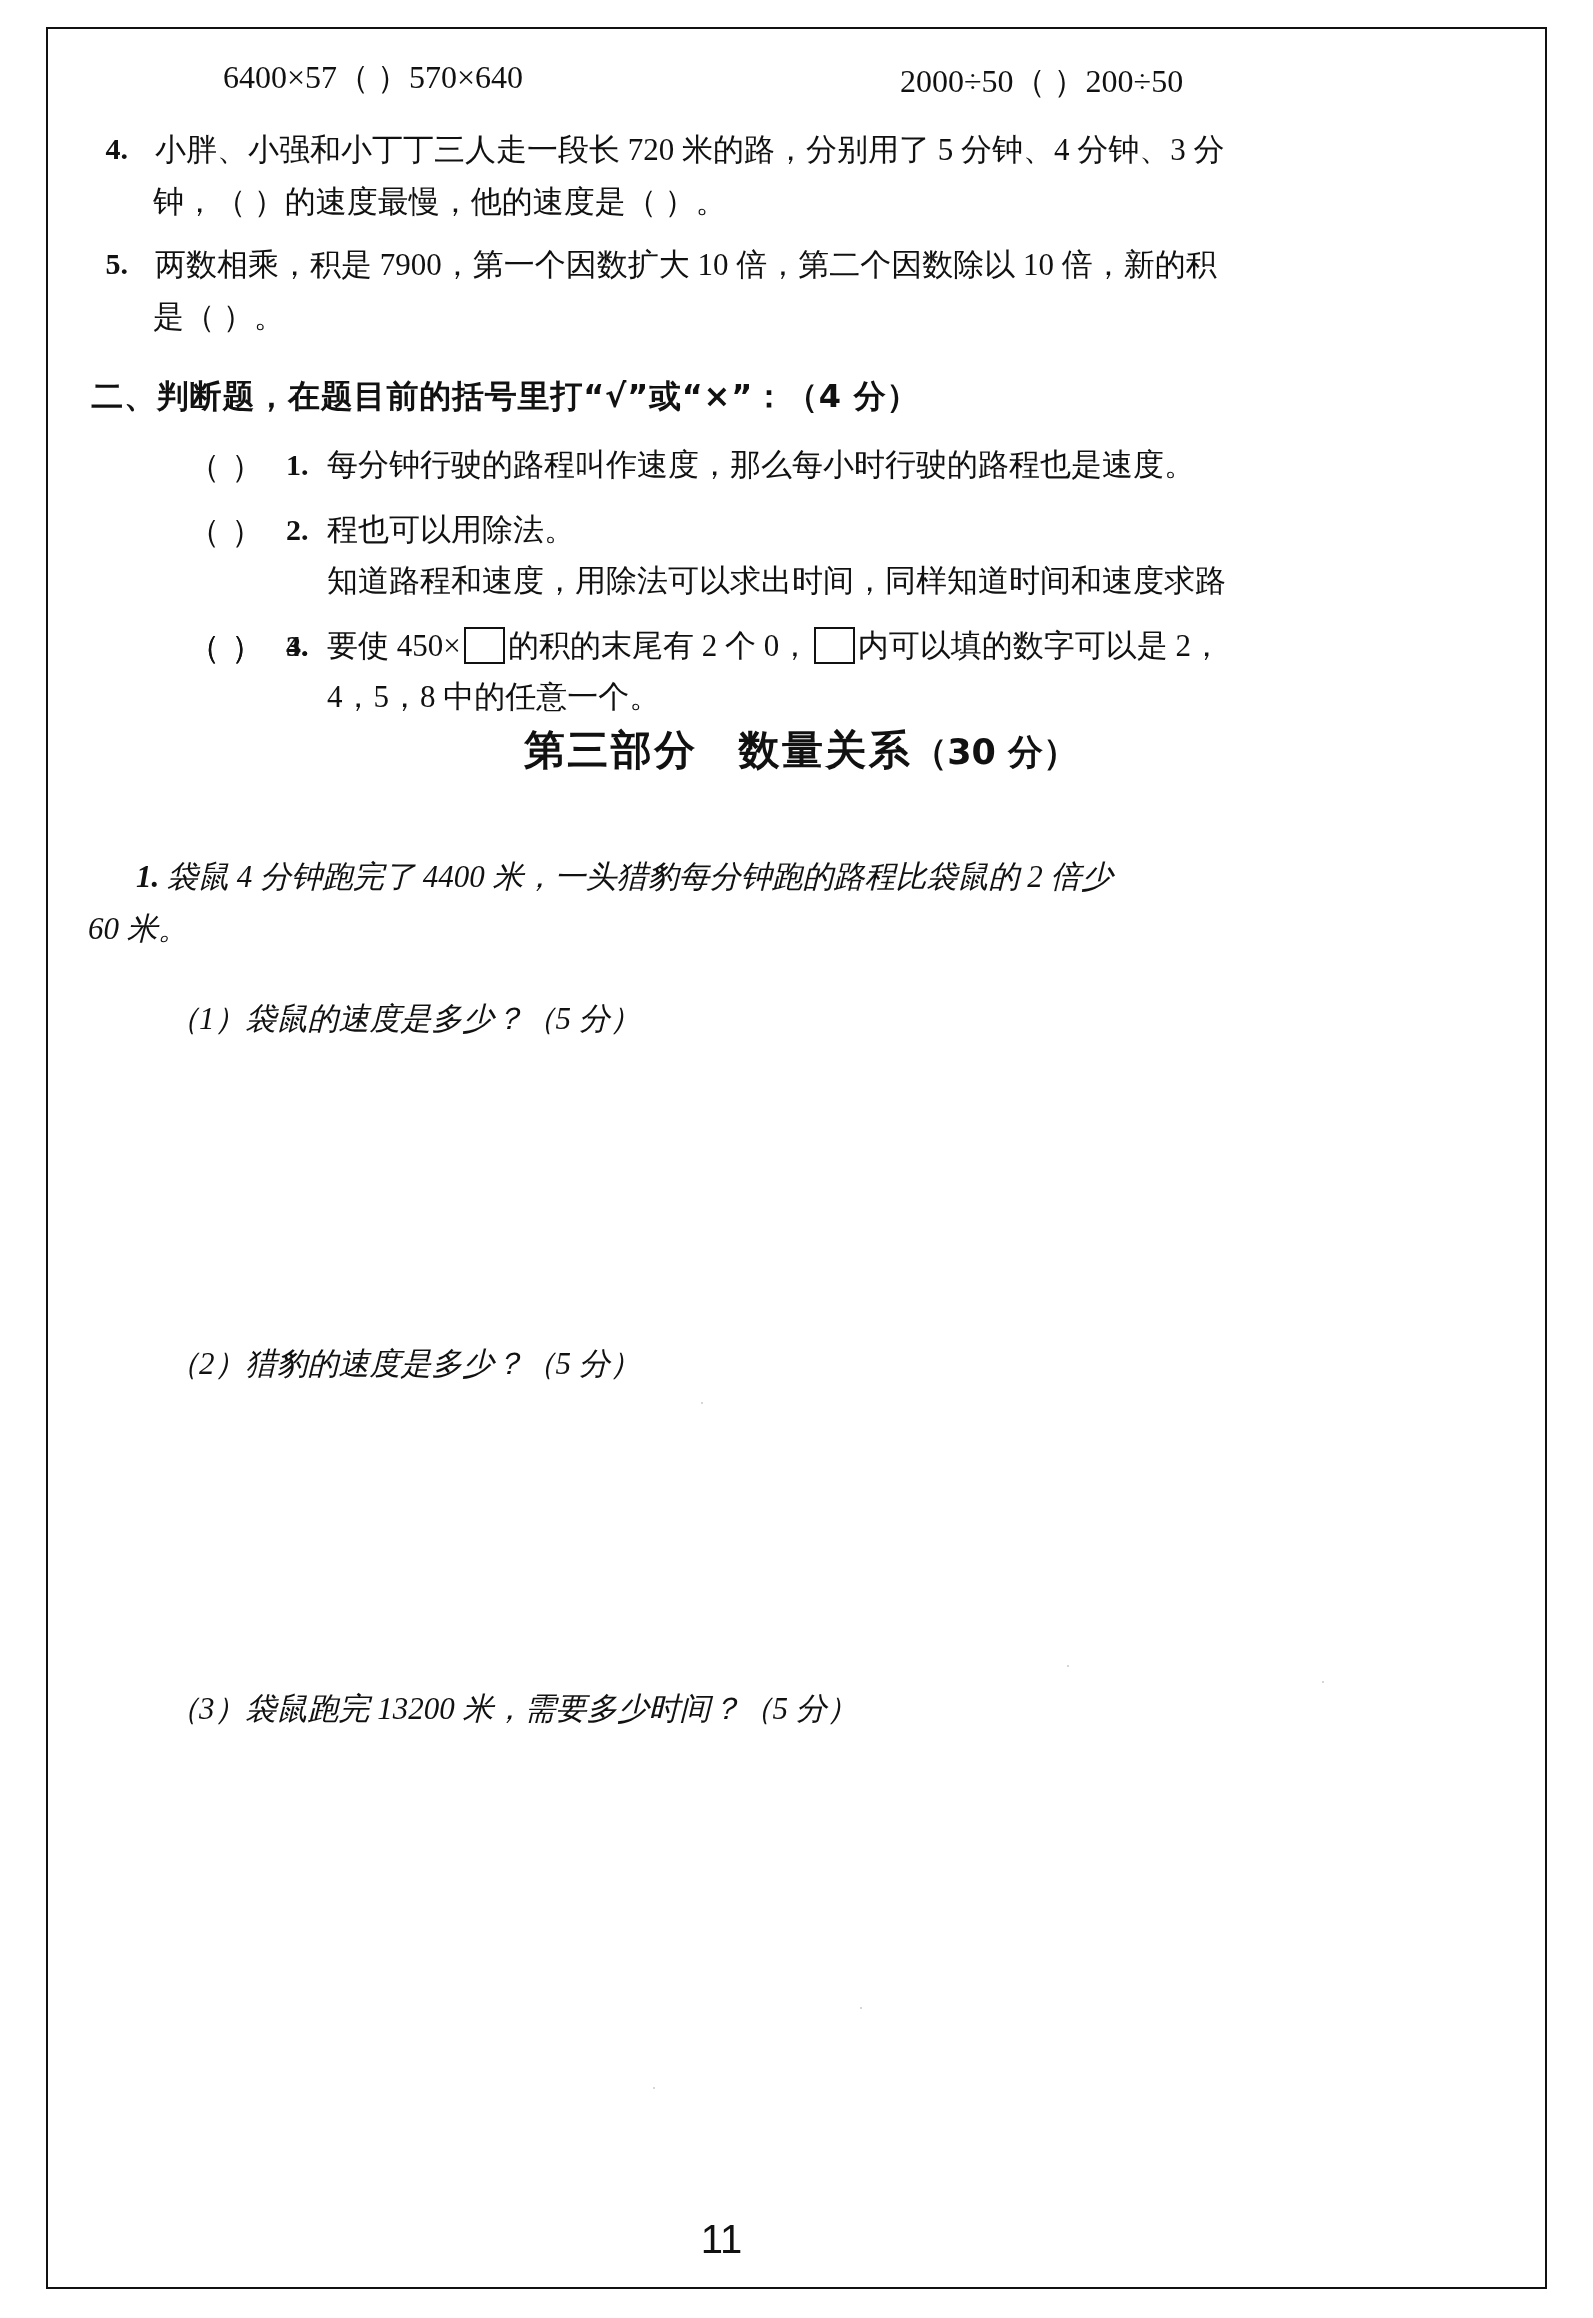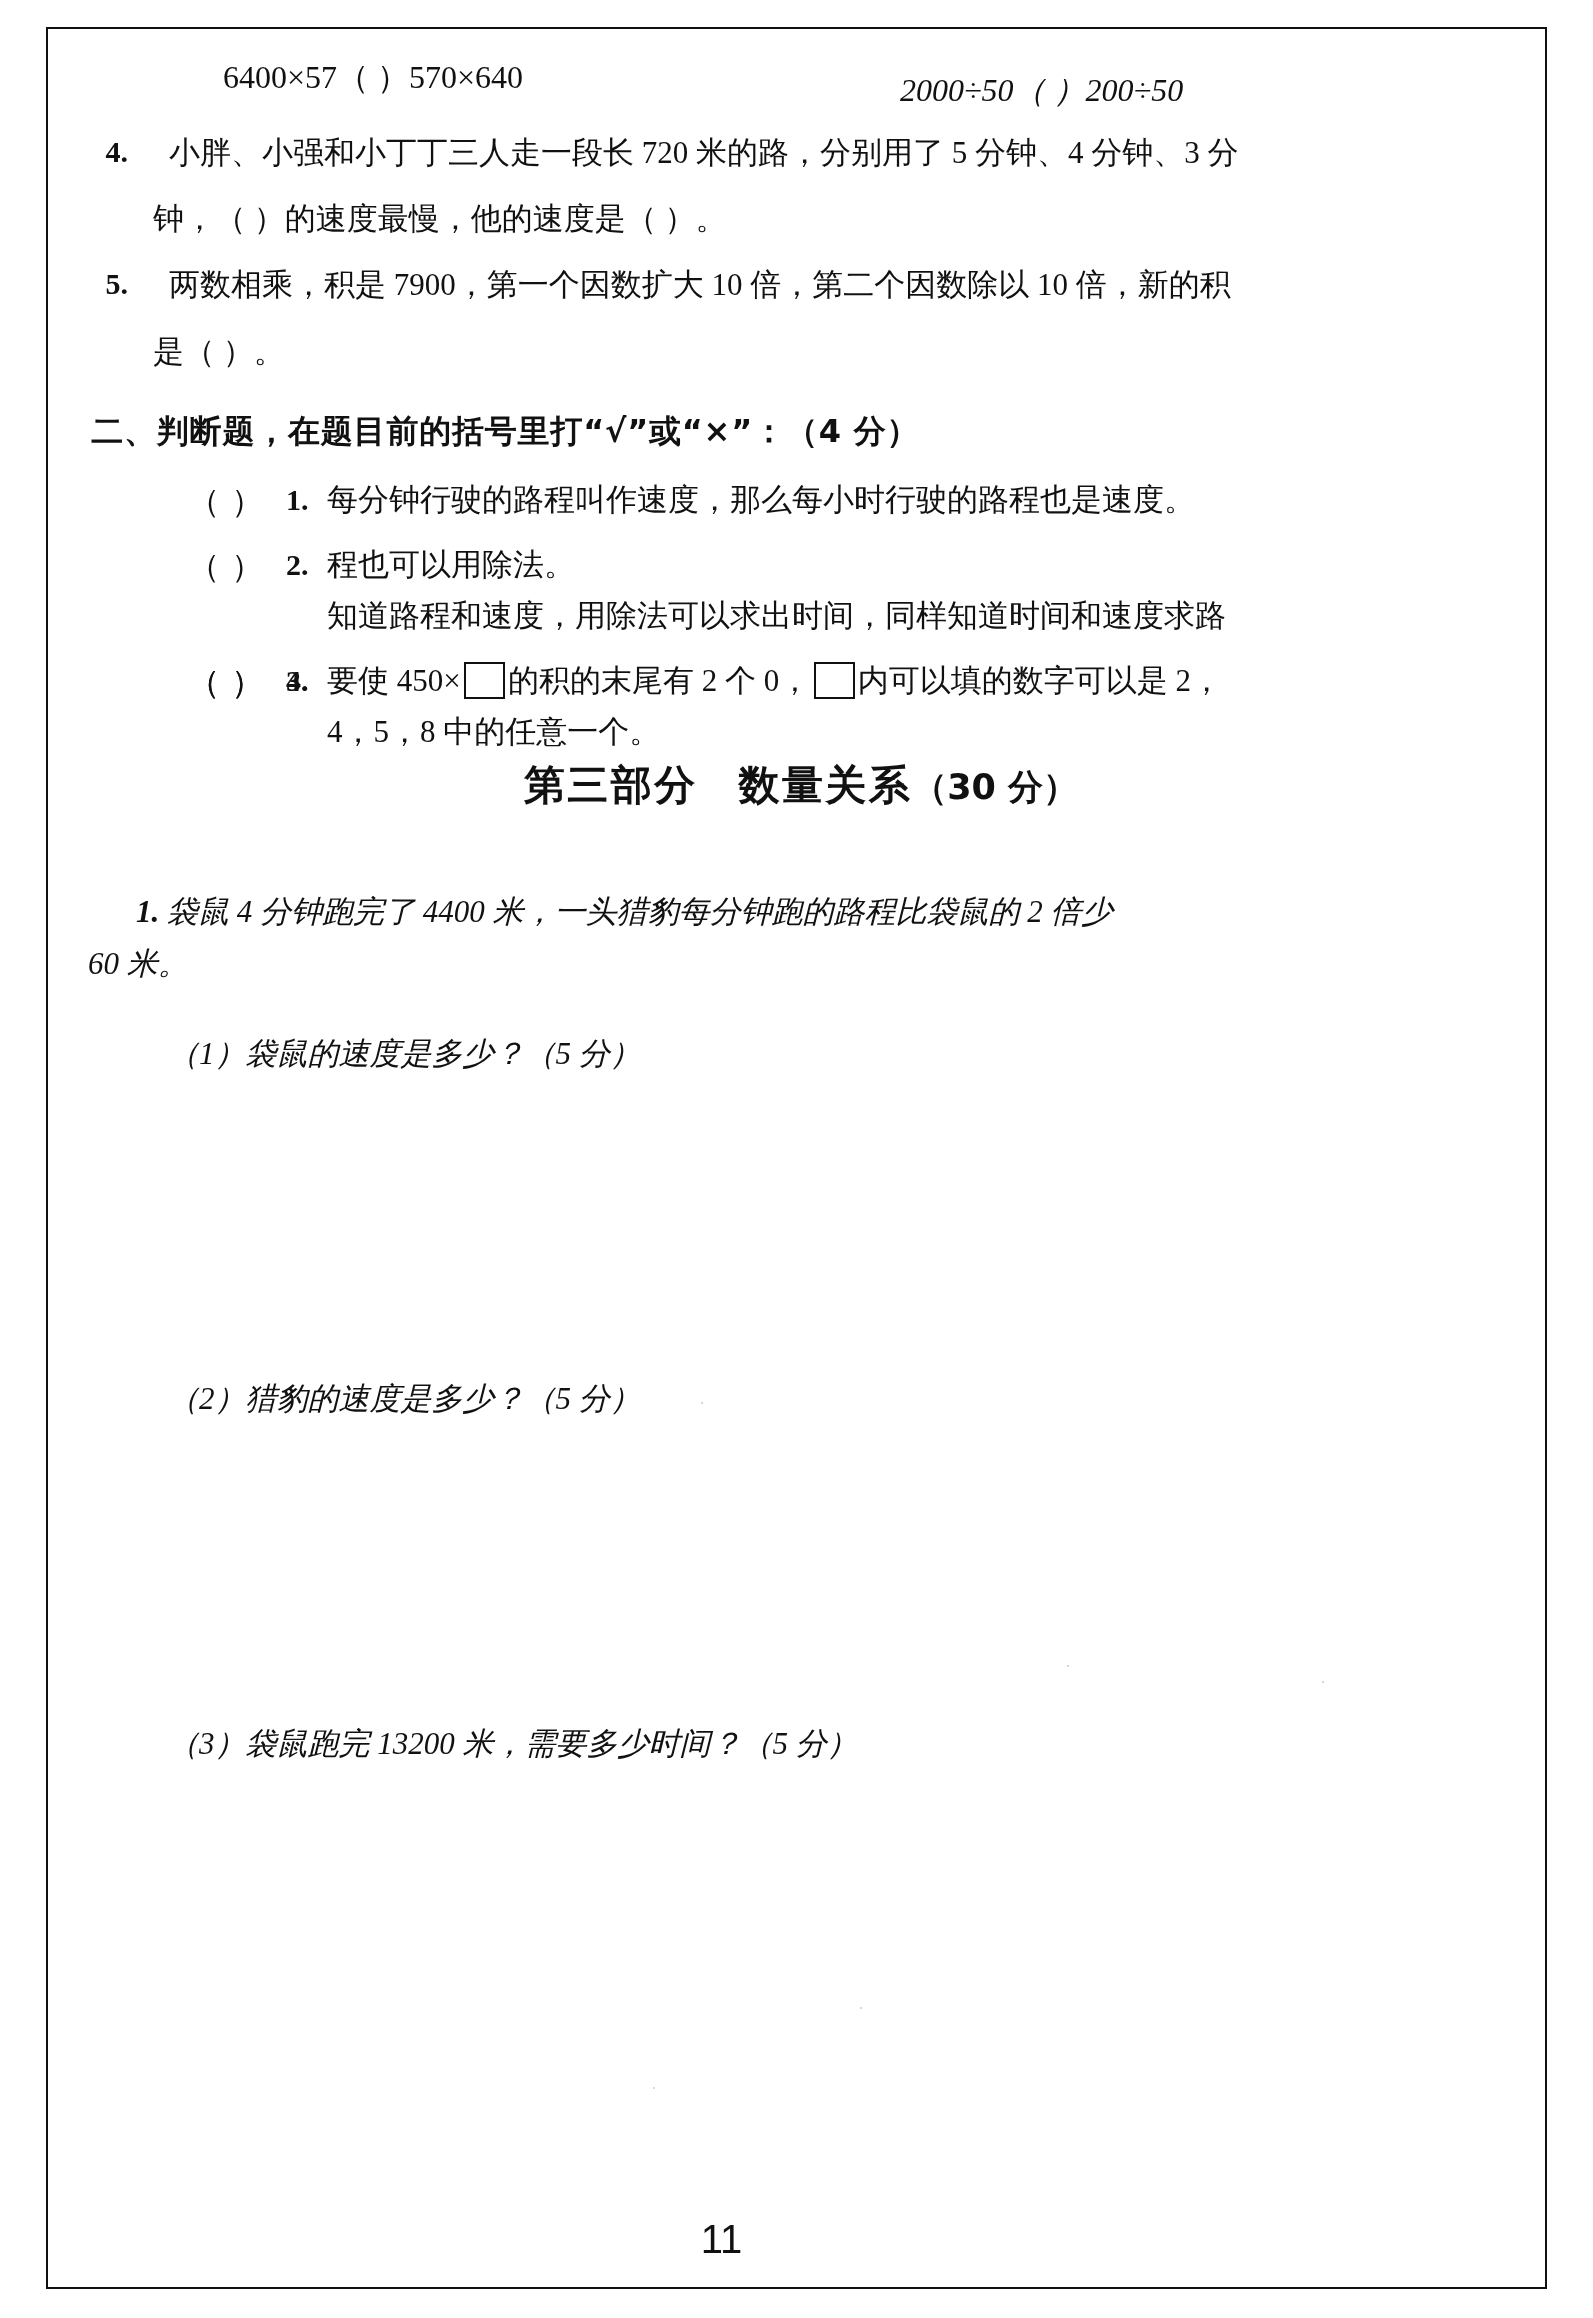--- a/index.html
+++ b/index.html
@@ -41,39 +41,39 @@
   }
 
   
   .expr-row {
     position: relative;
     height: 56px;
     font-size: 32px;
     padding-left: 135px;
   }
   .expr-row .e1 { position: absolute; left: 135px; top: 0; }
-  .expr-row .e2 { position: absolute; left: 812px; top: 13px; font-style: italic; }
+  .expr-row .e2 { position: absolute; left: 812px; top: 4px; }
 
   
   .item {
     position: relative;
     margin-top: 12.7px;
     padding-left: 65px;
     font-size: 31px;
     line-height: 1.62;
   }
   .item .num {
     position: absolute;
     left: 17.5px;
     top: 0;
     font-weight: bold;
     font-size: 30px;
   }
   .item p {
-    margin: 16px;
+    margin: 2px;
     text-indent: 0;
   }
   .item p.cont {
     margin: 0;
   }
 
   
   .sec-head {
     margin-top: 33px;
     font-size: 32px;

